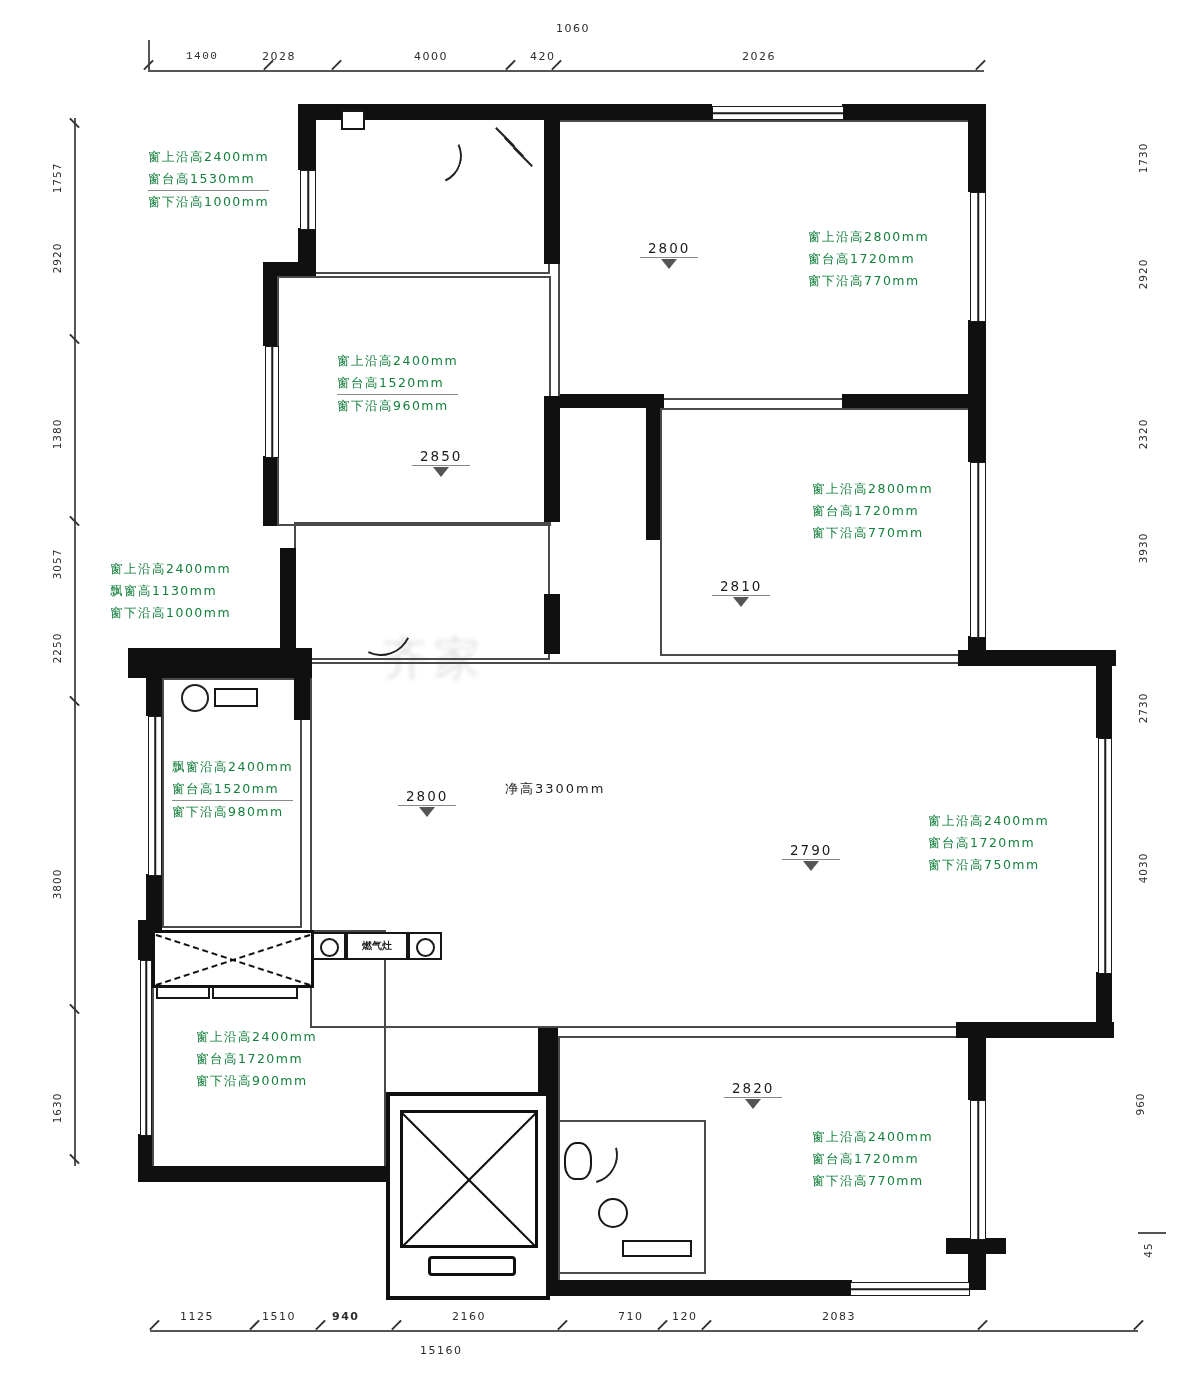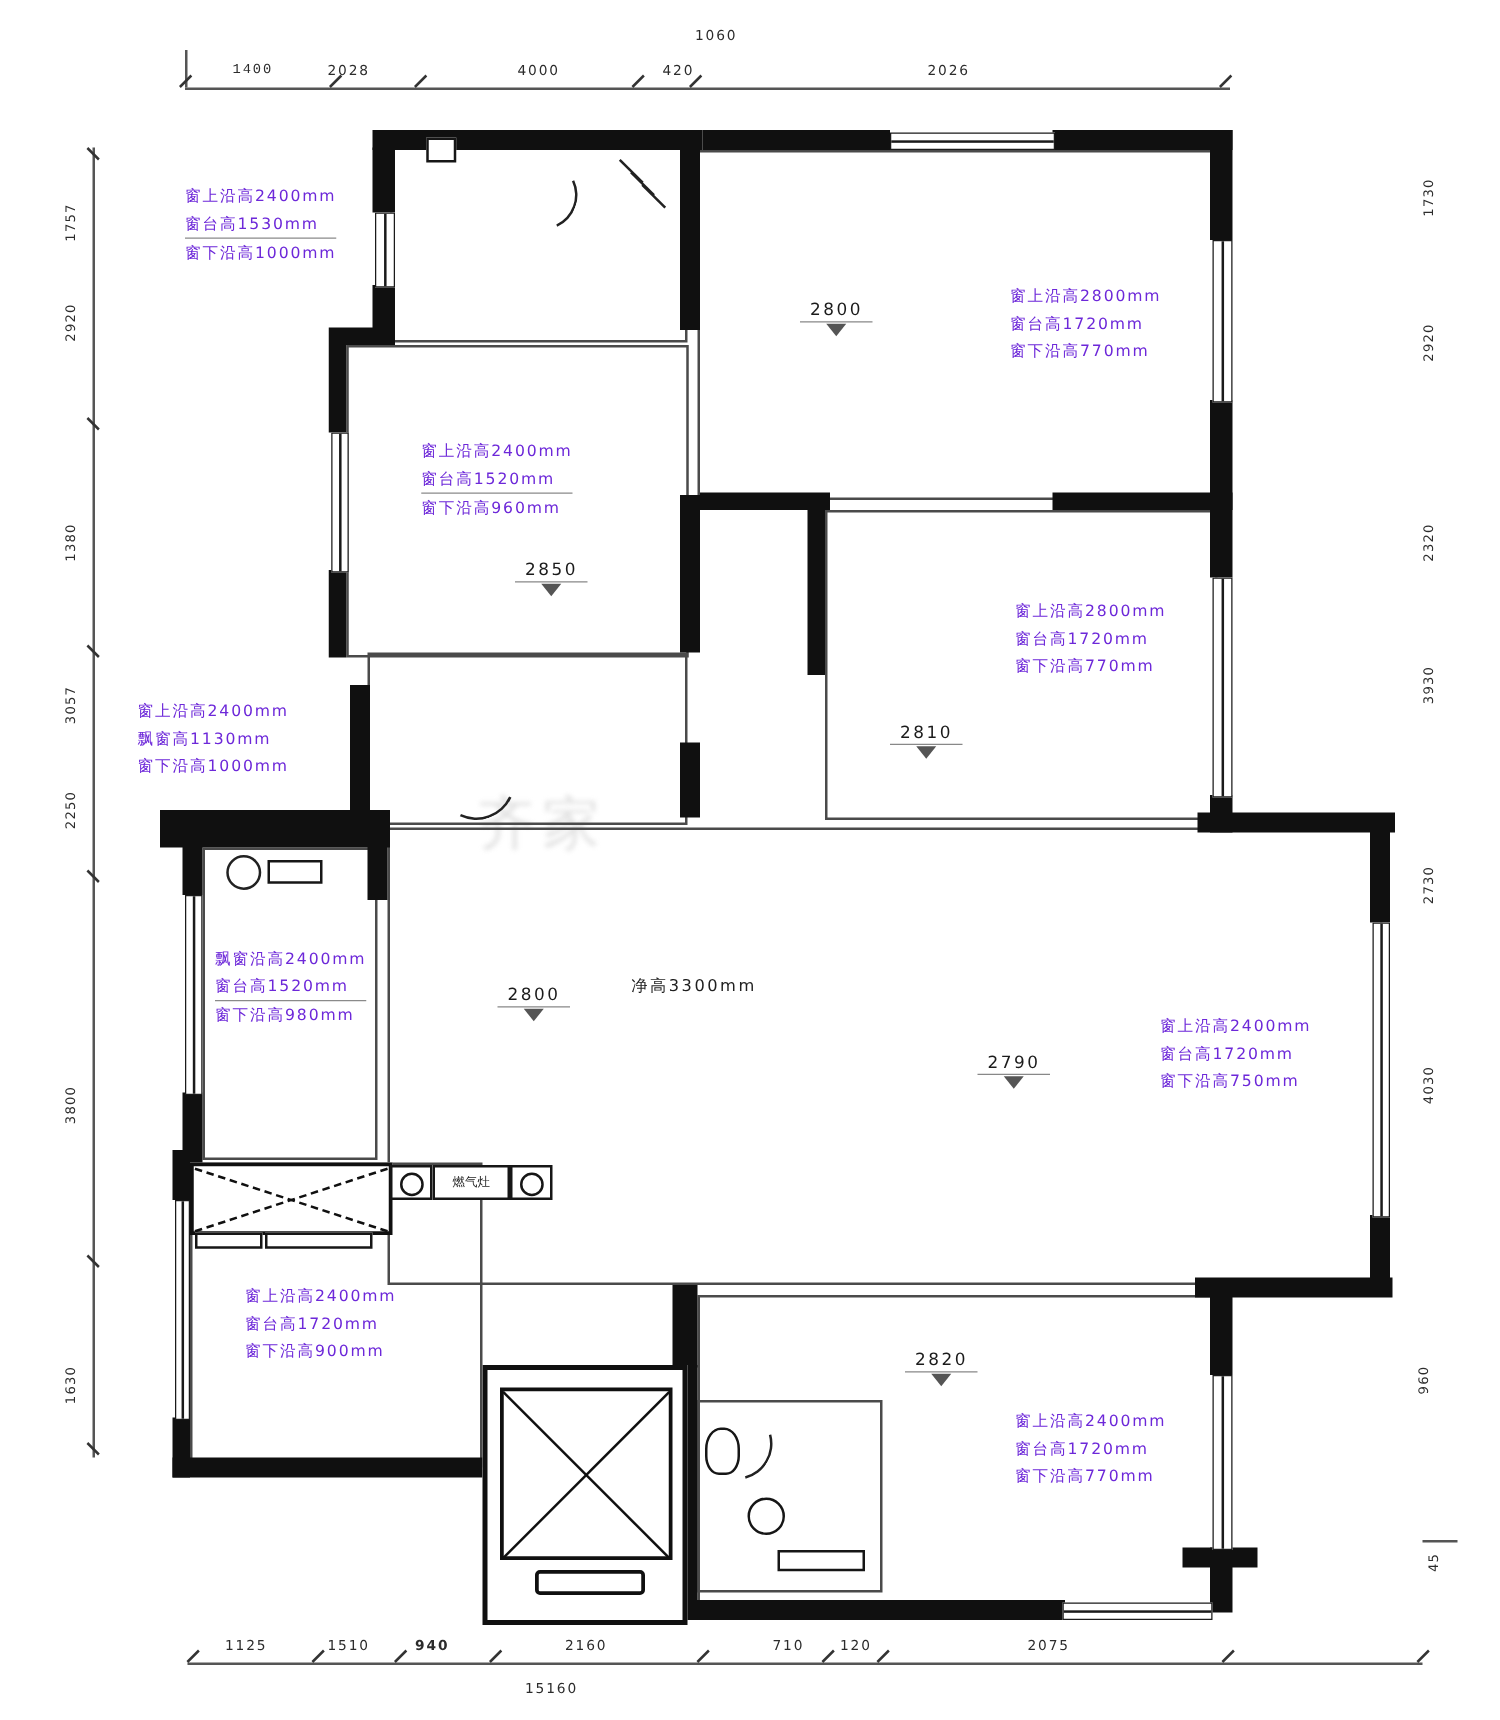--- a/index.html
+++ b/index.html
@@ -4,21 +4,21 @@
 <style>
   html,body{margin:0;padding:0;background:#fff;}
   #plan{position:relative;width:1200px;height:1376px;background:#ffffff;overflow:hidden;
         font-family:"DejaVu Sans",sans-serif;color:#1f1f1f;}
   .abs{position:absolute;}
   .wall{position:absolute;background:#101010;}
   .room{position:absolute;border:2px solid #4a4a4a;}
   .win{position:absolute;background:#fff;border:1.5px solid #1a1a1a;}
   .win.v::before{content:"";position:absolute;left:50%;top:0;bottom:0;width:1.5px;background:#1a1a1a;transform:translateX(-50%);}
   .win.h::before{content:"";position:absolute;top:50%;left:0;right:0;height:1.5px;background:#1a1a1a;transform:translateY(-50%);}
-  .ann{position:absolute;font-size:12.5px;line-height:1.75;letter-spacing:1.5px;color:#6d28d9;white-space:nowrap;}
+  .ann{position:absolute;font-size:12.5px;line-height:1.75;letter-spacing:1.5px;color:#15803d;white-space:nowrap;}
   .ann .u{border-bottom:1.5px solid #8a8a8a;}
   .rdim{position:absolute;text-align:center;font-size:13.5px;letter-spacing:2px;color:#1b1b1b;}
   .rdim .num{border-bottom:1.5px solid #888;padding:0 8px 1px;}
   .tri{width:0;height:0;border:8px solid transparent;border-top:10px solid #555;margin:1px auto 0;}
   .dimline{position:absolute;background:#555;}
   .dlabel{position:absolute;font-size:11px;letter-spacing:1.5px;color:#2c2c2c;white-space:nowrap;}
   .vlabel{position:absolute;font-size:10.5px;letter-spacing:1px;color:#2c2c2c;transform:rotate(-90deg);transform-origin:center;white-space:nowrap;}
   .tick{position:absolute;width:13px;height:2px;background:#333;transform:rotate(-45deg);}
   .vtick{position:absolute;width:13px;height:2px;background:#333;transform:rotate(45deg);}
   .arc{position:absolute;border:2px solid #222;border-radius:50%;border-color:#222 transparent transparent transparent;}
@@ -103,21 +103,21 @@
 
   <div class="abs" style="left:152px;top:930px;width:156px;height:52px;border:3px solid #101010;background:#fff;">
     <div class="diag dashed" style="width:162px;margin-left:-81px;transform:rotate(18deg);"></div>
     <div class="diag dashed" style="width:162px;margin-left:-81px;transform:rotate(-18deg);"></div>
   </div>
   <div class="fix" style="left:156px;top:986px;width:50px;height:9px;"></div>
   <div class="fix" style="left:212px;top:986px;width:82px;height:9px;"></div>
   <div class="fix" style="left:312px;top:932px;width:30px;height:24px;">
     <div class="abs" style="left:6px;top:4px;width:15px;height:15px;border:2px solid #161616;border-radius:50%;"></div>
   </div>
-  <div class="fix" style="left:346px;top:932px;width:58px;height:24px;font-size:10px;font-weight:normal;display:flex;align-items:center;justify-content:center;">
+  <div class="fix" style="left:346px;top:932px;width:58px;height:24px;font-size:10px;font-weight:bold;display:flex;align-items:center;justify-content:center;">
     <span>燃气灶</span>
   </div>
   <div class="fix" style="left:408px;top:932px;width:30px;height:24px;">
     <div class="abs" style="left:6px;top:4px;width:15px;height:15px;border:2px solid #161616;border-radius:50%;"></div>
   </div>
 
   <div class="abs" style="left:181px;top:684px;width:24px;height:24px;border:2px solid #222;border-radius:50%;"></div>
   <div class="fix" style="left:214px;top:688px;width:40px;height:15px;"></div>
 
   <div class="arc" style="left:406px;top:128px;width:52px;height:52px;transform:rotate(110deg);"></div>
@@ -254,16 +254,16 @@
   <div class="tick" style="left:656px;top:1324px;"></div>
   <div class="tick" style="left:700px;top:1324px;"></div>
   <div class="tick" style="left:976px;top:1324px;"></div>
   <div class="tick" style="left:1132px;top:1324px;"></div>
   <div class="dlabel" style="left:180px;top:1310px;">1125</div>
   <div class="dlabel" style="left:262px;top:1310px;">1510</div>
   <div class="dlabel" style="left:332px;top:1310px;font-weight:bold;">940</div>
   <div class="dlabel" style="left:452px;top:1310px;">2160</div>
   <div class="dlabel" style="left:618px;top:1310px;">710</div>
   <div class="dlabel" style="left:672px;top:1310px;">120</div>
-  <div class="dlabel" style="left:822px;top:1310px;">2075</div>
+  <div class="dlabel" style="left:822px;top:1310px;">2083</div>
   <div class="dlabel" style="left:420px;top:1344px;">15160</div>
 
 </div>
 
 </body></html>

